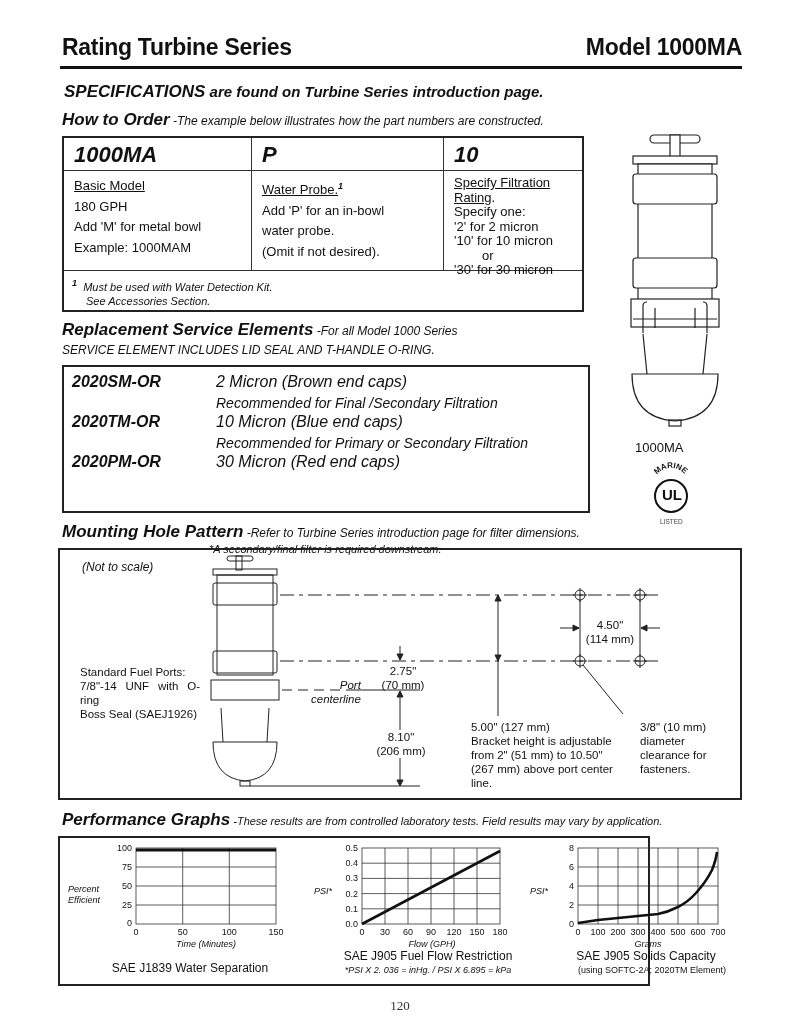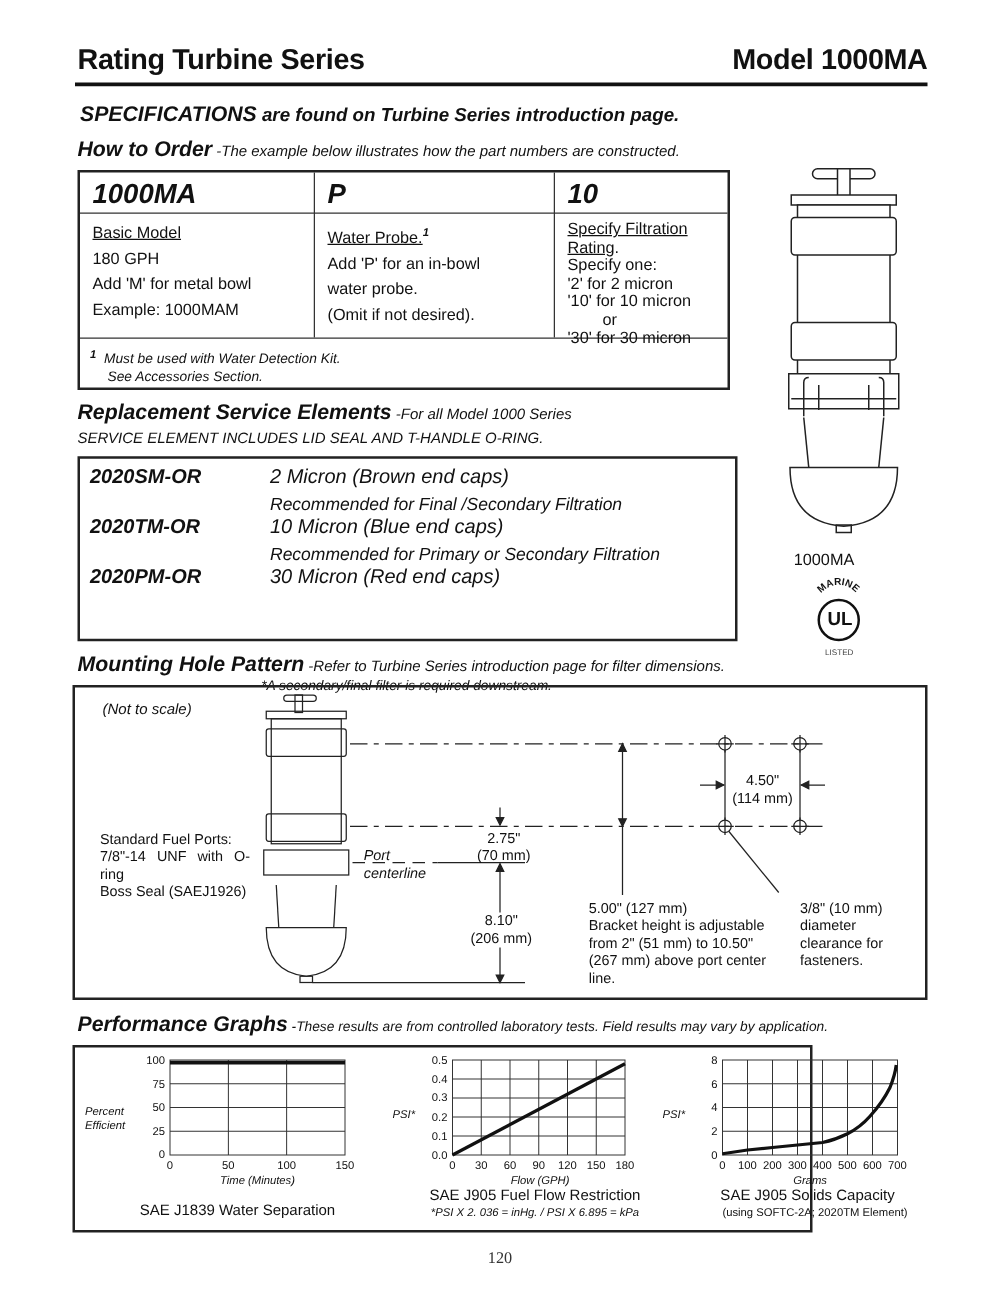--- a/index.html
+++ b/index.html
@@ -199,21 +199,21 @@
     <polygon points="587,75 587,81 581,78" fill="#222"></polygon>
 
     <line x1="523" y1="115" x2="563" y2="164"></line>
   </svg>
 
   <div class="abs small" style="left:20px;top:115px;width:120px;text-align:justify;">
     <div>Standard Fuel Ports:</div>
     <div>7/8"-14 UNF with O-ring</div>
     <div>Boss Seal (SAEJ1926)</div>
   </div>
-  <div class="abs small" style="left:231px;top:128px;font-style:italic;text-align:left;">
+  <div class="abs small" style="left:251px;top:128px;font-style:italic;text-align:right;">
     <div>Port</div>
     <div>centerline</div>
   </div>
   <div class="abs small" style="left:318px;top:114px;text-align:center;width:50px;">
     <div>2.75"</div>
     <div>(70 mm)</div>
   </div>
   <div class="abs small" style="left:313px;top:180px;text-align:center;width:56px;background:#fff;">
     <div>8.10"</div>
     <div>(206 mm)</div>

